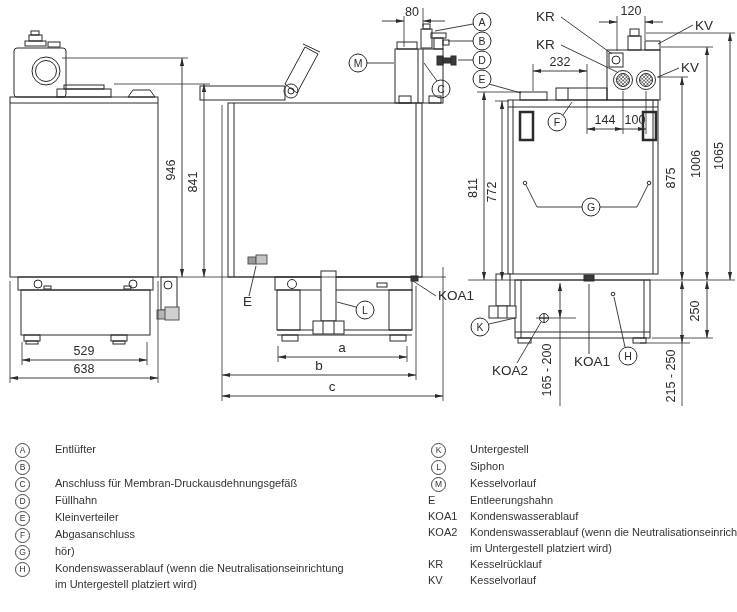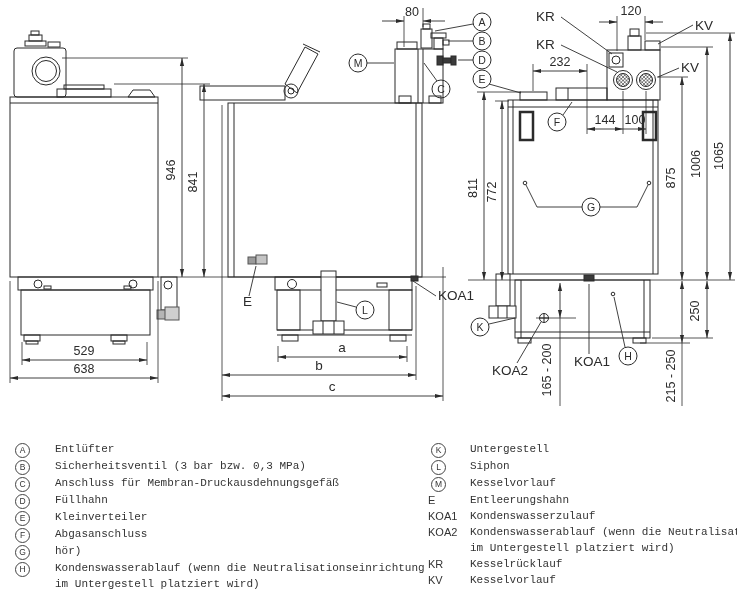--- a/index.html
+++ b/index.html
@@ -12,21 +12,21 @@
   .tc{font-size:10.5px;}
   .legend{position:absolute;top:441px;font-size:11px;line-height:16px;color:#333;}
   .legend-left{left:12px;width:414px;}
   .legend-right{left:428px;width:330px;}
   .lrow{display:flex;align-items:flex-start;}
   .lkey{flex:0 0 43px;}
   .legend-right .lkey{flex:0 0 42px;}
   .ckey{display:inline-block;width:13px;height:13px;border:1px solid #444;border-radius:50%;
         font-size:8.5px;line-height:13px;text-align:center;margin-left:3px;margin-top:1px;color:#333;}
   .pkey{display:inline-block;}
-  .lline{white-space:nowrap;font-family:Liberation Mono, monospace;}
+  .lline{white-space:nowrap;}
 </style>
 </head>
 <body>
 
 <div class="stage">
 
 <svg width="737" height="440" viewBox="0 0 737 440" role="img">
   <defs>
     <marker id="ae" markerWidth="9" markerHeight="6" refX="8.5" refY="3" orient="auto" markerUnits="userSpaceOnUse">
       <path d="M0.5,0.9 L8.5,3 L0.5,5.1 Z" fill="#2b2b2b"></path>
@@ -358,23 +358,20 @@
 
 <div class="legend legend-left">
   <div class="lrow">
         <span class="lkey"><span class="ckey">A</span></span>
         <div>
           <div class="lline">Entlüfter</div>
         </div>
       </div>
   <div class="lrow">
         <span class="lkey"><span class="ckey">B</span></span>
-        <div>
-          <div class="lline">Sicherheitsventil (3 bar bzw. 0,3 MPa)</div>
-        </div>
       </div>
   <div class="lrow">
         <span class="lkey"><span class="ckey">C</span></span>
         <div>
           <div class="lline">Anschluss für Membran-Druckausdehnungsgefäß</div>
         </div>
       </div>
   <div class="lrow">
         <span class="lkey"><span class="ckey">D</span></span>
         <div>
@@ -429,21 +426,21 @@
       </div>
   <div class="lrow">
         <span class="lkey"><span class="pkey">E</span></span>
         <div>
           <div class="lline">Entleerungshahn</div>
         </div>
       </div>
   <div class="lrow">
         <span class="lkey"><span class="pkey">KOA1</span></span>
         <div>
-          <div class="lline">Kondenswasserzulauf</div>
+          <div class="lline">Kondenswasserablauf</div>
         </div>
       </div>
   <div class="lrow">
         <span class="lkey"><span class="pkey">KOA2</span></span>
         <div>
           <div class="lline">Kondenswasserablauf (wenn die Neutralisationseinrichtung</div>
           <div class="lline">im Untergestell platziert wird)</div>
         </div>
       </div>
   <div class="lrow">

